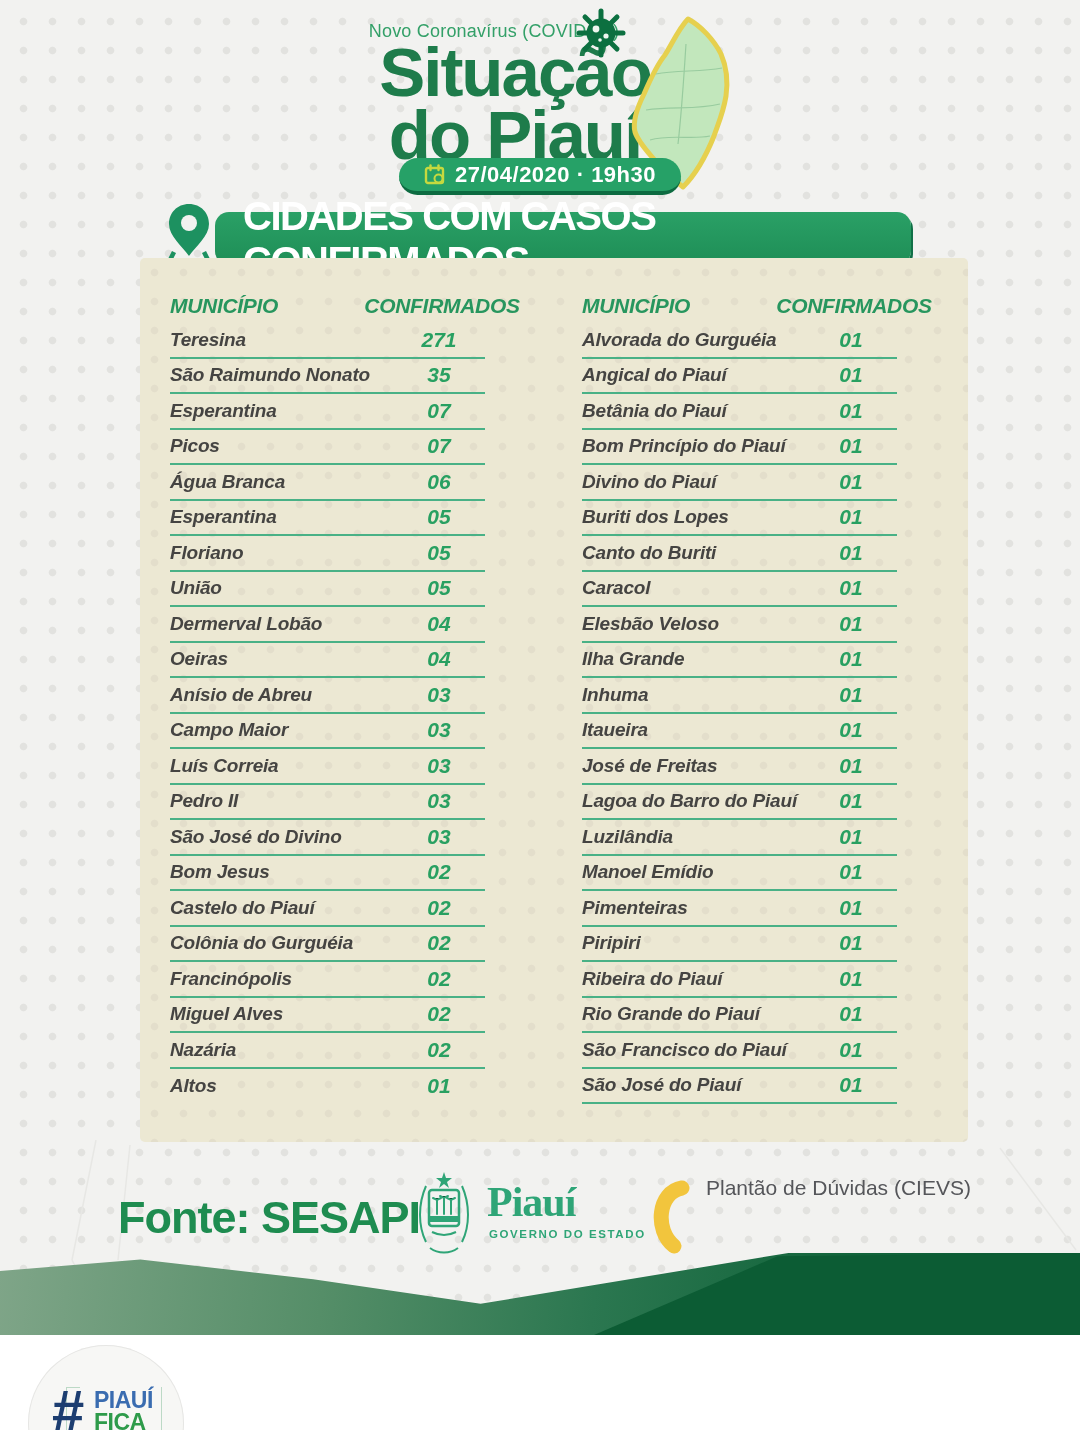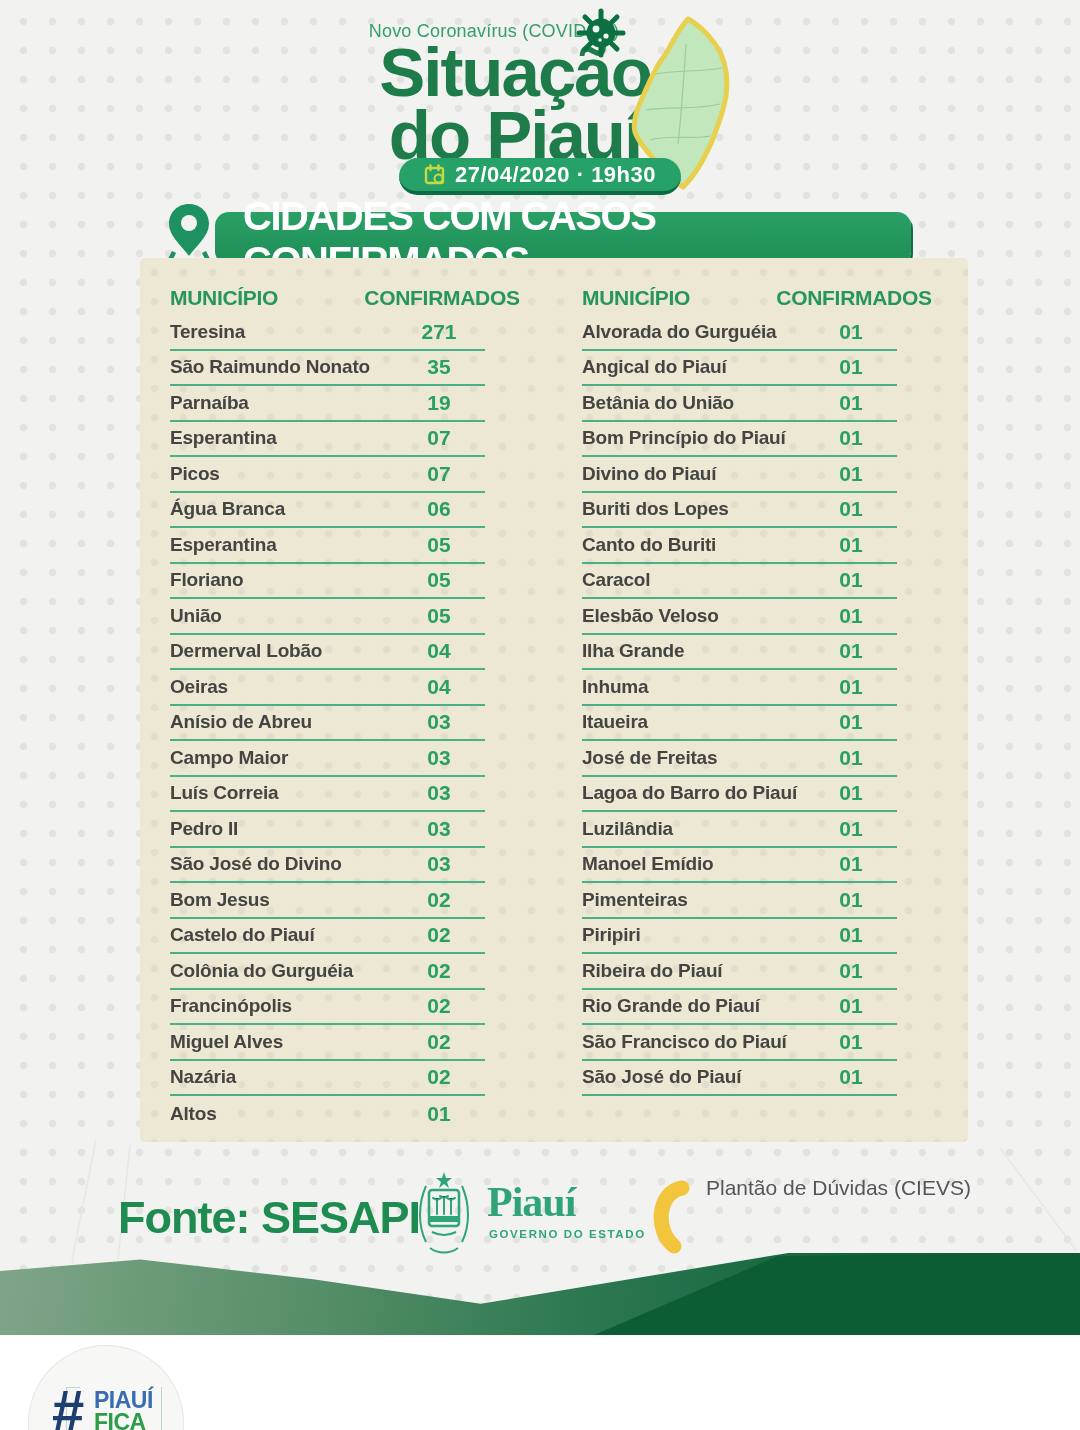--- a/index.html
+++ b/index.html
@@ -27,21 +27,21 @@
   .section-bar { position:absolute; left:215px; top:212px; width:696px; height:53px;
     background:linear-gradient(180deg,#2aa066,#1e8e56); border-radius:14px;
     box-shadow:2px 3px 0 #117047;
     display:flex; align-items:center; padding-left:28px;
     color:#ffffff; font-size:40px; font-weight:700; letter-spacing:-1.5px; }
   
   .panel { position:absolute; left:140px; top:258px; width:828px; height:884px;
     background-color:#ece8d3; border-radius:5px;
     background-image: radial-gradient(circle, #e3decb 3.4px, rgba(0,0,0,0) 4.2px);
     background-size:29px 29px; }
-  .col { position:absolute; top:28px; width:315px; }
+  .col { position:absolute; top:36px; width:315px;font-style:italic; }
   .col-left  { left:30px; }
   .col-right { left:442px; }
   .thead { position:relative; height:29px; }
   .th { font-size:21px; font-weight:700; color:#27965e; letter-spacing:-0.3px; }
   .th-num { position:absolute; left:272px; top:0; transform:translateX(-50%); white-space:nowrap; }
   .row { position:relative; height:35.5px; display:flex; align-items:center;
     border-bottom:2px solid #49b186; }
   .col-left .tbody .row:last-child { border-bottom:none; }
   .muni { font-size:19px; font-weight:700; color:#454442; letter-spacing:-0.2px; white-space:nowrap; }
   .num { position:absolute; right:14px; width:64px; text-align:center;
@@ -147,24 +147,20 @@
           <div class="row">
             <span class="muni">Teresina</span>
             <span class="num">271</span>
           </div>
 
           <div class="row">
             <span class="muni">São Raimundo Nonato</span>
             <span class="num">35</span>
           </div>
 
-          <div class="row">
-            <span class="muni">Parnaíba</span>
-            <span class="num">19</span>
-          </div>
 
           <div class="row">
             <span class="muni">Esperantina</span>
             <span class="num">07</span>
           </div>
 
           <div class="row">
             <span class="muni">Picos</span>
             <span class="num">07</span>
           </div>
@@ -272,21 +268,21 @@
             <span class="muni">Alvorada do Gurguéia</span>
             <span class="num">01</span>
           </div>
 
           <div class="row">
             <span class="muni">Angical do Piauí</span>
             <span class="num">01</span>
           </div>
 
           <div class="row">
-            <span class="muni">Betânia do União</span>
+            <span class="muni">Betânia do Piauí</span>
             <span class="num">01</span>
           </div>
 
           <div class="row">
             <span class="muni">Bom Princípio do Piauí</span>
             <span class="num">01</span>
           </div>
 
           <div class="row">
             <span class="muni">Divino do Piauí</span>

